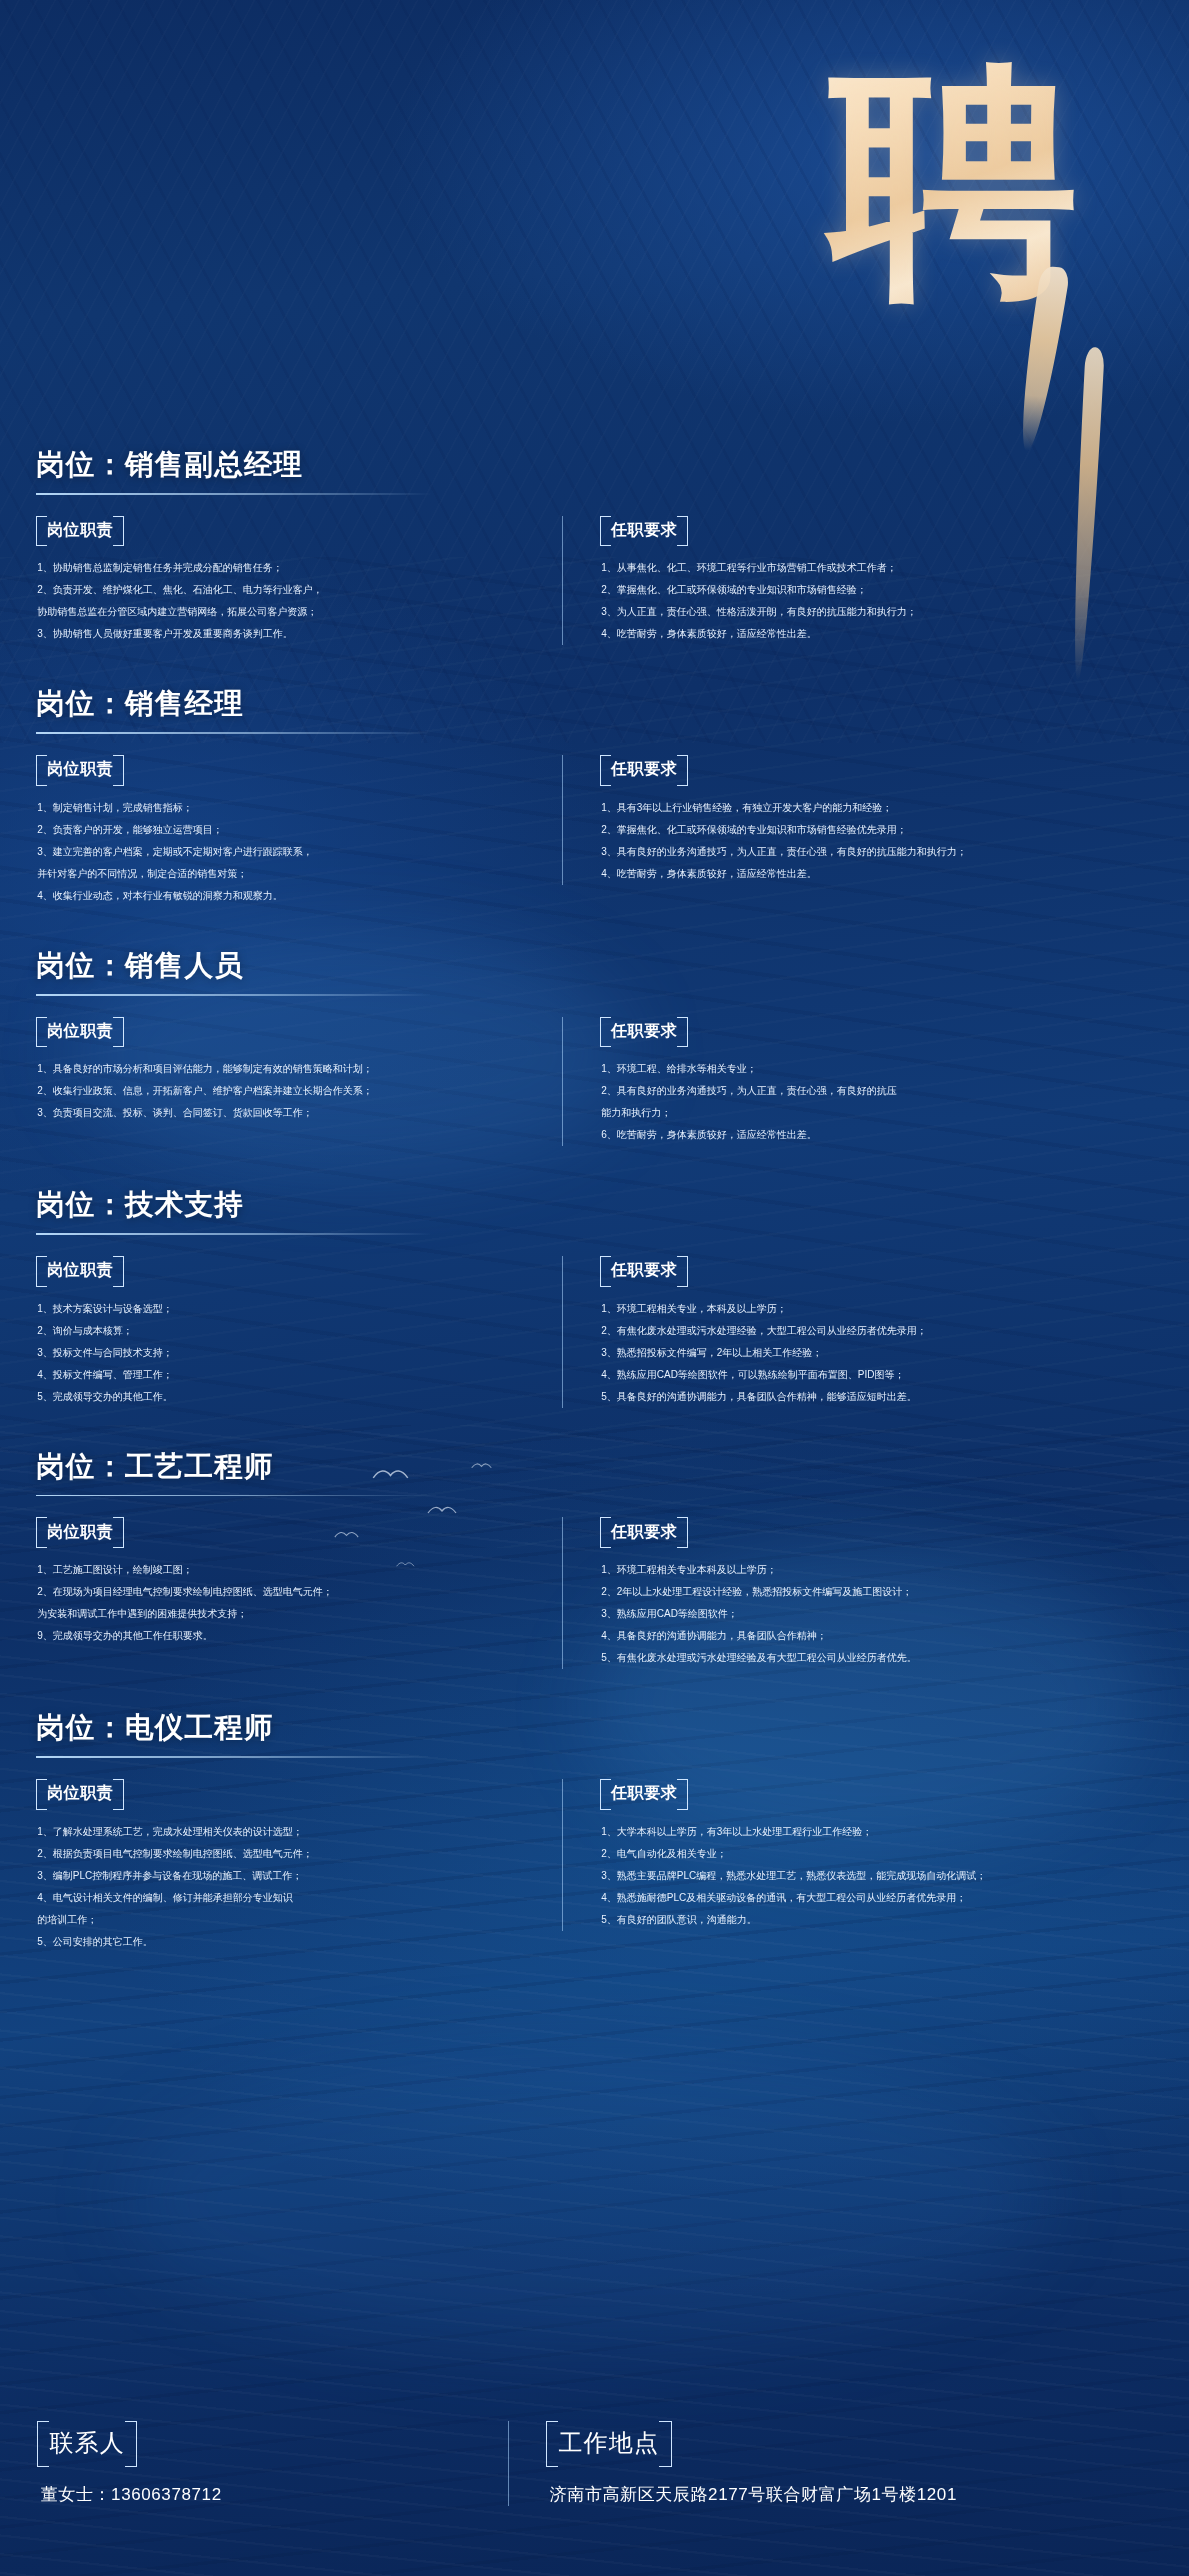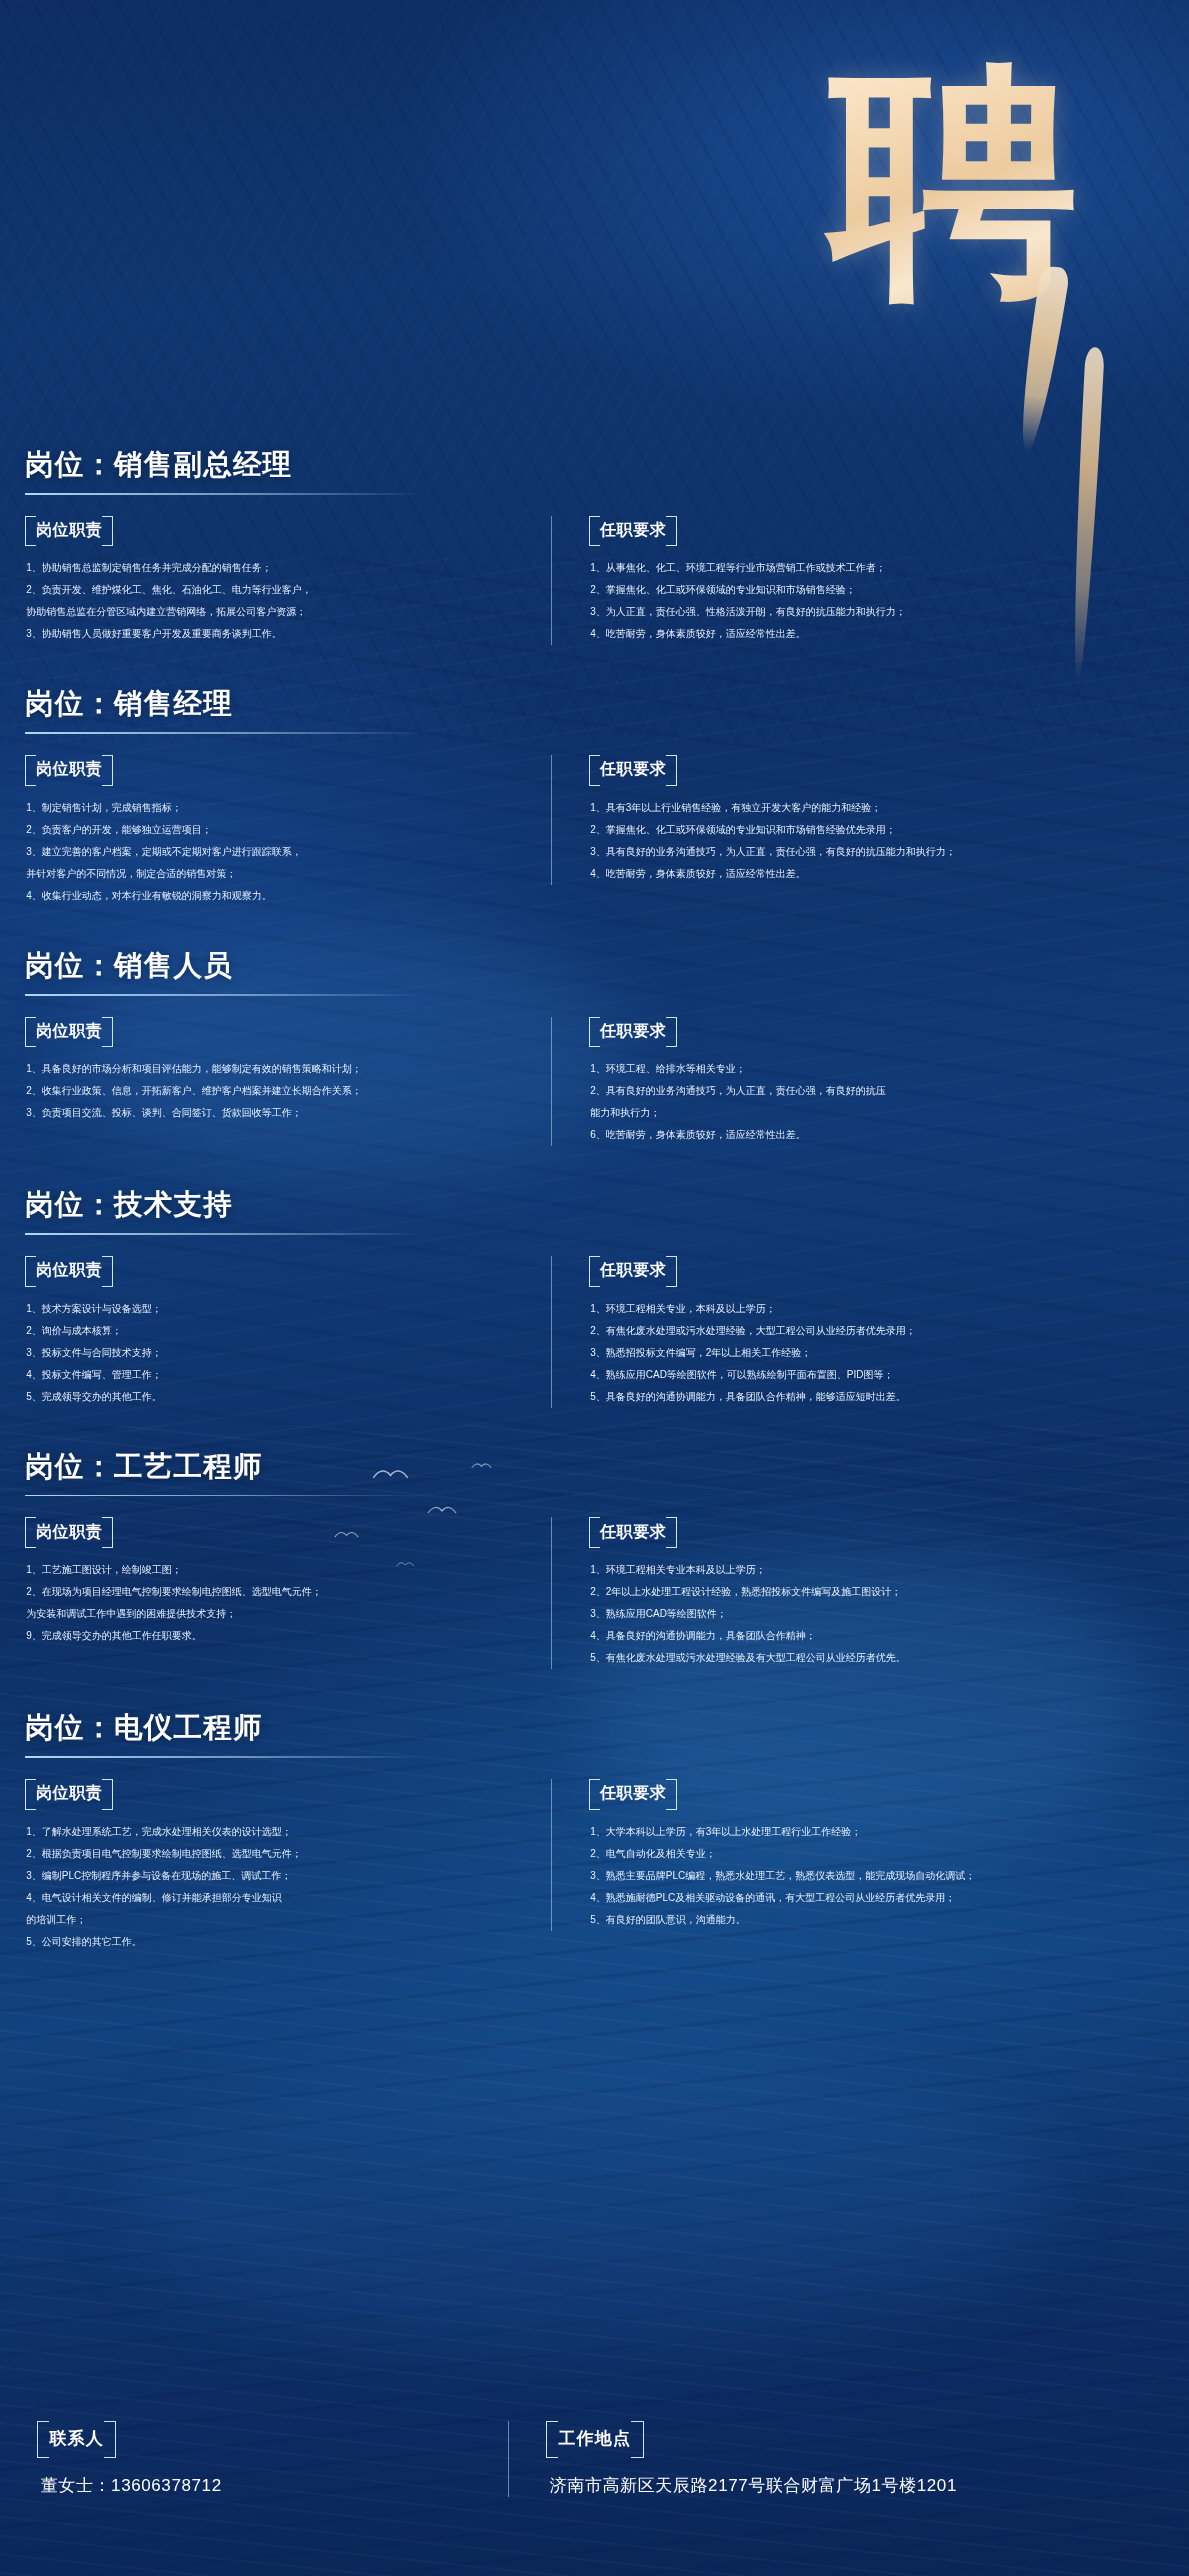--- a/index.html
+++ b/index.html
@@ -103,21 +103,21 @@
   .bird svg { display:block; }
 
   
   .sections {
     position: relative;
     padding: 446px 0 0 0;
   }
   .section {
     position: relative;
     margin: 0 0 40px 0;
-    padding: 0 25px;
+    padding: 0 36px;
   }
   .job-title {
     font-size: 28.5px;
     font-weight: 700;
     color: #ffffff;
     letter-spacing: 1.2px;
     margin: 0 0 8.7px 0;
     text-shadow: 0 1.2px 8.7px rgba(0,0,0,0.35);
   }
   .underline {
@@ -170,22 +170,22 @@
     padding: 31px 37px 0 37px;
     display: flex;
     align-items: flex-start;
   }
   .foot-col { position: relative; }
   .foot-left { width: 471px; }
   .foot-right { flex: 1; padding-left: 37px; border-left: 1.2px solid rgba(175,215,255,0.55); }
   .foot-head {
     display: inline-block;
     position: relative;
-    font-size: 17px;
-    font-weight: 700;
+    font-size: 24px;
+    font-weight: 400;
     color: #ffffff;
     padding: 6.2px 12.4px 7.4px 12.4px;
     margin-bottom: 16px;
     letter-spacing: 1.2px;
   }
   .foot-head .brk-l, .foot-head .brk-r {
     position: absolute; width: 12.4px; height: 100%; top: 0;
   }
   .foot-head .brk-l { left: 0; border-left: 1.2px solid #cfe6ff; border-top: 1.2px solid #cfe6ff; border-bottom: 1.2px solid #cfe6ff; }
   .foot-head .brk-r { right: 0; border-right: 1.2px solid #cfe6ff; border-top: 1.2px solid #cfe6ff; border-bottom: 1.2px solid #cfe6ff; }

